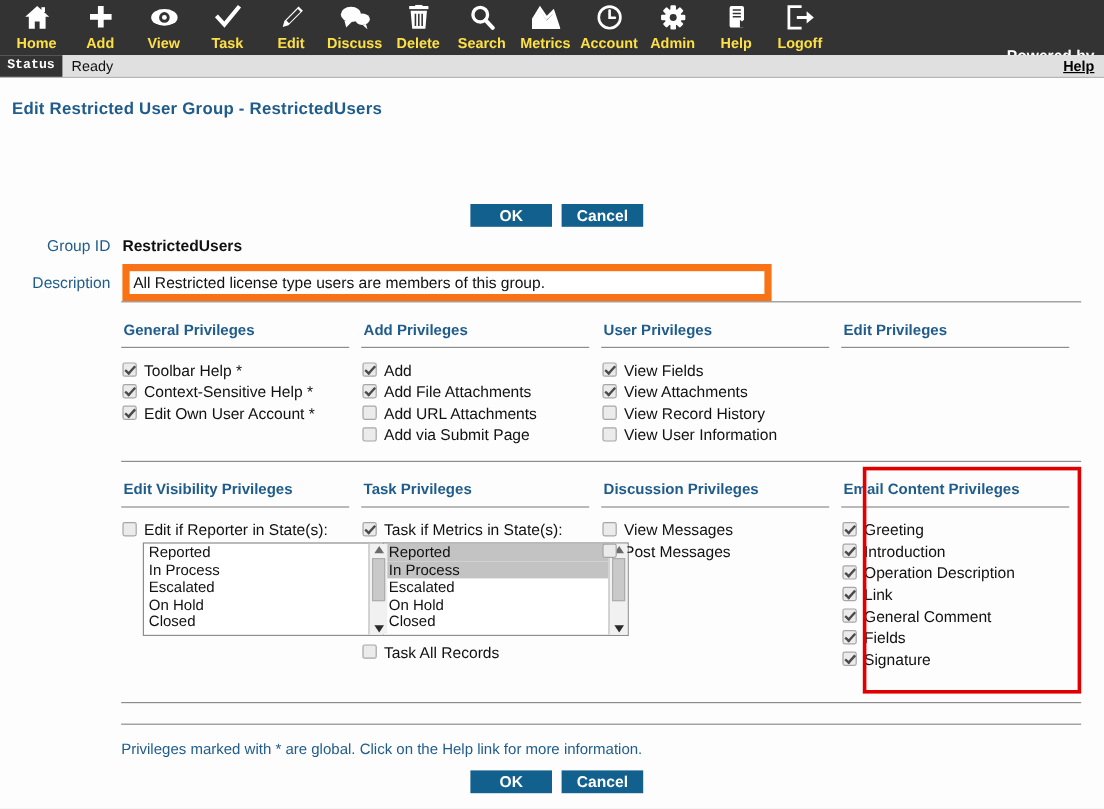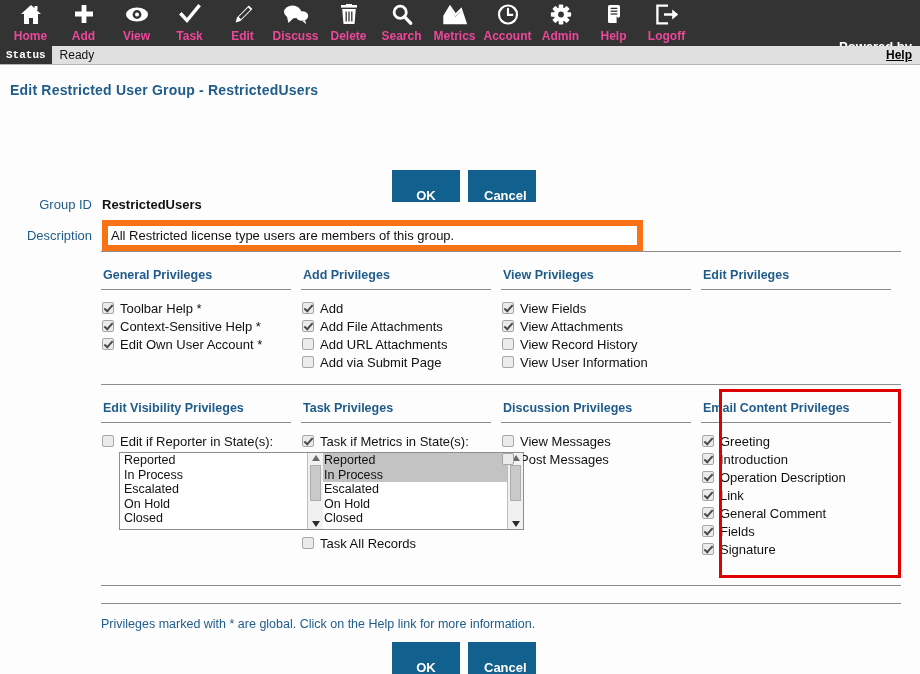--- a/index.html
+++ b/index.html
@@ -39,21 +39,21 @@
     text-decoration: none;
   }
   .tb-icon {
     height: 23px;
     display: flex;
     align-items: center;
     justify-content: center;
   }
   .tb-icon svg { display: block; }
   .tb-label {
-    color: #ec4899;
+    color: #fde047;
     font-size: 12px;
     font-weight: bold;
     line-height: 14px;
     margin-top: 3px;
     white-space: nowrap;
   }
   #powered {
     position: absolute;
     right: 8px;
     top: 4px;
@@ -133,21 +133,21 @@
     display: flex;
     gap: 8px;
   }
   .btn {
     background: #11608d;
     color: #ffffff;
     border: none;
     font-family: "Liberation Sans", sans-serif;
     font-size: 13px;
     font-weight: bold;
-    padding: 16px;
+    padding: 0;
     width: 68px;
     height: 19px;
     line-height: 19px;
     text-align: center;
     cursor: pointer;
   }
 
   
   .frow {
     position: absolute;
@@ -532,21 +532,21 @@
             <span class="cbx"></span>
             <span class="lbl">Add URL Attachments</span>
           </div>
           <div class="privitem">
             <span class="cbx"></span>
             <span class="lbl">Add via Submit Page</span>
           </div>
         </div>
       </div>
       <div class="privcol">
-        <div class="privcol-hd">View Privileges</div>
+        <div class="privcol-hd">User Privileges</div>
         <div class="privcol-body">
           <div class="privitem">
             <span class="cbx checked"></span>
             <span class="lbl">View Fields</span>
           </div>
           <div class="privitem">
             <span class="cbx checked"></span>
             <span class="lbl">View Attachments</span>
           </div>
           <div class="privitem">

